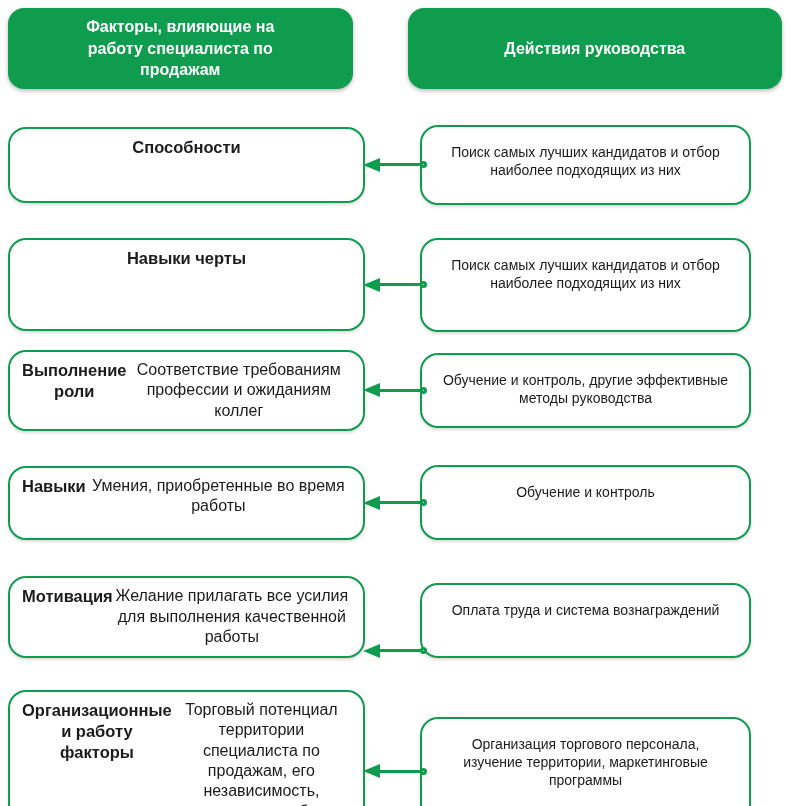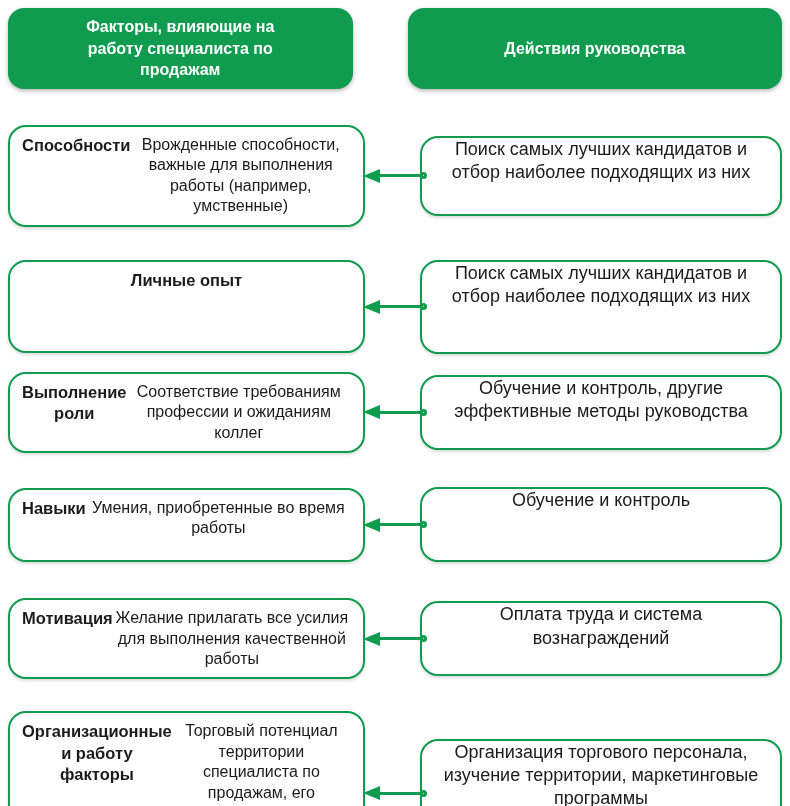--- a/index.html
+++ b/index.html
@@ -17,29 +17,29 @@
   }
   .hdr-left  { width:357px; min-height:70px; padding:8px 54px; }
   .hdr-right { width:391px; min-height:70px; padding:8px 30px; }
   .spacer { width:55px; flex:none; }
 
   .row { display:flex; align-items:center; }
   .r1 { margin-bottom:33px; }
   .r2 { margin-bottom:18px; }
   .r3 { margin-bottom:36px; }
   .r4 { margin-bottom:34px; }
-  .r5 { margin-bottom:32px; }
+  .r5 { margin-bottom:32px;align-items:flex-end; }
 
   .factor, .action {
     background:#fff; border:2.5px solid var(--green); border-radius:18px;
     display:flex; flex-direction:row; justify-content:center;
     text-align:center; box-shadow:0 2px 3px rgba(0,0,0,.14);
   }
   .factor { width:357px; padding:8px 12px; }
-  .action { width:362px; padding:0 20px; font-size:18px; line-height:1.3; }
+  .action { width:331px; padding:16px 20px; font-size:14px; line-height:1.3; }
 
   .factor-title { font-weight:bold; font-size:16.5px; line-height:1.3; }
   .factor-body  { font-size:16px; line-height:1.28; }
 
   .r1 .factor{min-height:76px}  .r1 .action{min-height:80px}
   .r2 .factor{min-height:93px}  .r2 .action{min-height:94px}
   .r3 .factor{min-height:74px}  .r3 .action{min-height:75px}
   .r4 .factor{min-height:74px}  .r4 .action{min-height:75px}
   .r5 .factor{min-height:75px}  .r5 .action{min-height:75px}
   .r6 .factor{min-height:125px} .r6 .action{min-height:109px}
@@ -63,33 +63,32 @@
 
   <div class="header-row">
     <div class="hdr hdr-left">Факторы, влияющие на работу специалиста по продажам</div>
     <div class="spacer"></div>
     <div class="hdr hdr-right">Действия руководства</div>
   </div>
 
   <div class="row r1">
     <div class="factor">
       <div class="factor-title">Способности</div>
-      <div class="factor-body">Врожденные способности, важные для выполнения работы (например, умственные)</div>
     </div>
     <div class="connector">
       <span class="tri"></span>
       <span class="line"></span>
       <span class="dot"></span>
     </div>
     <div class="action">Поиск самых лучших кандидатов и отбор наиболее подходящих из них</div>
   </div>
 
   <div class="row r2">
     <div class="factor">
-      <div class="factor-title">Личные опыт</div>
+      <div class="factor-title">Навыки черты</div>
     </div>
     <div class="connector">
       <span class="tri"></span>
       <span class="line"></span>
       <span class="dot"></span>
     </div>
     <div class="action">Поиск самых лучших кандидатов и отбор наиболее подходящих из них</div>
   </div>
 
   <div class="row r4">

